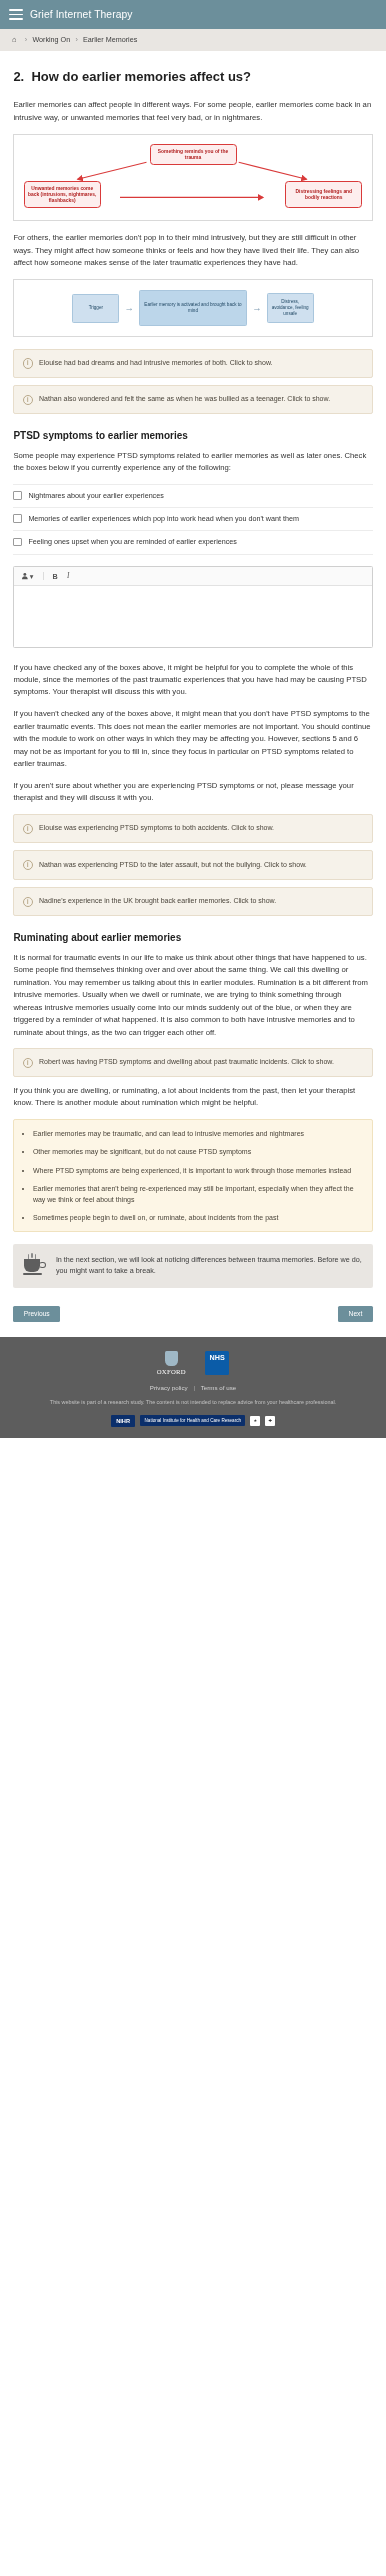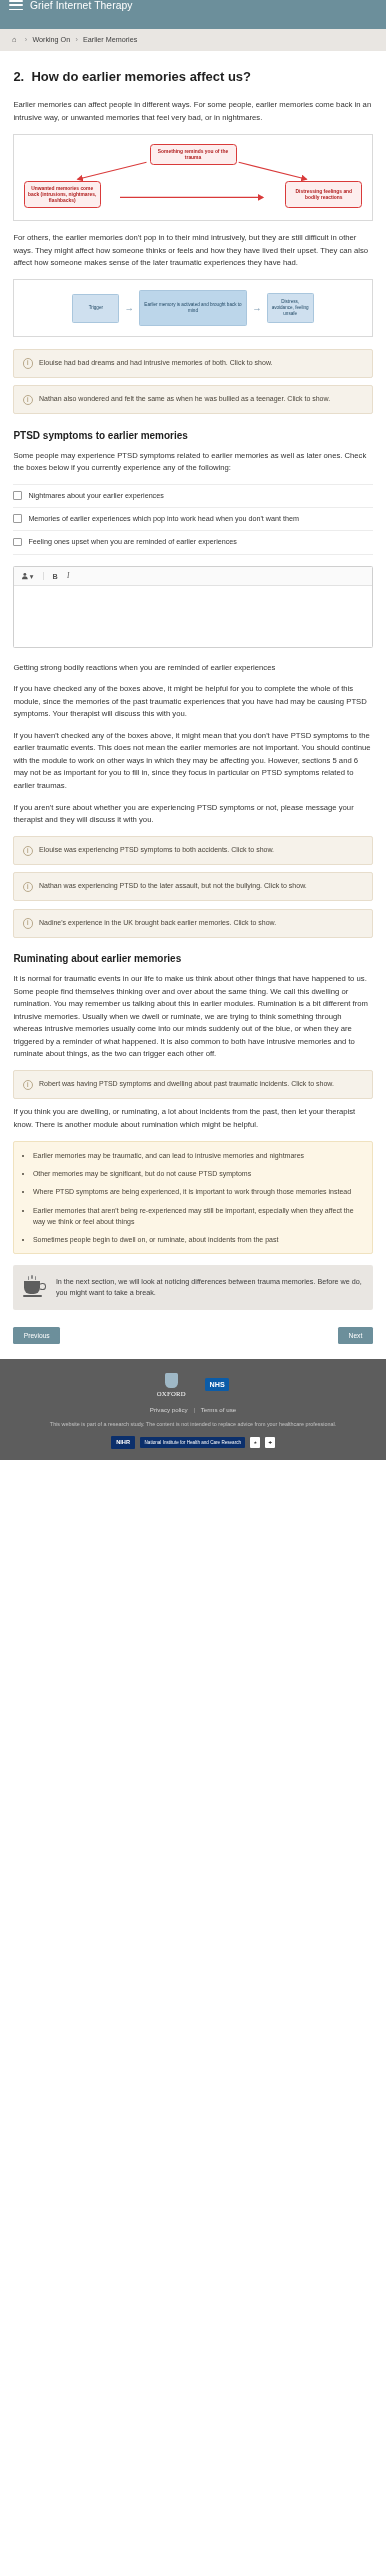--- a/index.html
+++ b/index.html
@@ -11,21 +11,21 @@
     color: #2b2b2b;
   }
   .app { width: 386px; position: relative; }
 
   
   .topbar {
     background: #6c8f9b;
     color: #ffffff;
     height: 29px;
     display: flex;
-    align-items: flex-start;
+    align-items: center;
     padding: 0 9.3px;
     gap: 7.2px;
   }
   .menu-icon {
     width: 13.4px; height: 10.3px;
     display: flex; flex-direction: column; justify-content: space-between;
     flex: 0 0 auto;
   }
   .menu-icon span { display:block; height:1.5px; background:#fff; border-radius:1px; }
   .topbar-title { font-size: 10.3px; font-weight: 400; letter-spacing: 0.1px; }
@@ -288,21 +288,21 @@
   }
 
   
   .footer {
     background: #5d5d5d;
     color: #e8e8e8;
     padding: 13.4px 10.3px 11.3px 10.3px;
     text-align: center;
   }
   .logos {
-    display:flex; align-items:center; justify-content:center; gap: 19px; margin-bottom: 9.3px;
+    display:flex; justify-content:center; gap: 19px; margin-bottom: 9.3px;
   }
   .logo-ox {
     color: #fff; font-family: "Liberation Serif", serif; font-size: 6.7px; letter-spacing:0.3px;
     display:flex; flex-direction:column; align-items:center; gap:1.5px;
   }
   .logo-crest {
     width: 13.4px; height: 15.5px; background: #9fb8c6; border-radius: 1.5px 1.5px 5.2px 5.2px;
   }
   .logo-nhs {
     background: #0b5ca8; color: #fff; font-weight: 700; font-size: 7.2px;
@@ -365,21 +365,21 @@
         <path d="M424 48 L552 78" stroke="#d93a3a" stroke-width="2" fill="none" marker-end="url(#ah)"></path>
         <path d="M200 110 L470 110" stroke="#d93a3a" stroke-width="2" fill="none" marker-end="url(#ah)"></path>
         <defs>
           <marker id="ah" markerWidth="7" markerHeight="7" refX="5" refY="3" orient="auto">
             <path d="M0,0 L6,3 L0,6 z" fill="#d93a3a"></path>
           </marker>
         </defs>
       </svg>
     </div>
 
-    <p class="body">For others, the earlier memories don't pop in to their mind intrusively, but they are still difficult in other ways. They might affect how someone thinks or feels and how they have lived their upset. They can also affect how someone makes sense of the later traumatic experiences they have had.</p>
+    <p class="body">For others, the earlier memories don't pop in to their mind intrusively, but they are still difficult in other ways. They might affect how someone thinks or feels and how they have lived their life. They can also affect how someone makes sense of the later traumatic experiences they have had.</p>
 
     <div class="diagram2">
       <div class="d2-box small">Trigger</div>
       <span class="d2-arrow">→</span>
       <div class="d2-box mid">Earlier memory is activated and brought back to mind</div>
       <span class="d2-arrow">→</span>
       <div class="d2-box small">Distress, avoidance, feeling unsafe</div>
     </div>
 
     <div class="note">
@@ -420,21 +420,20 @@
             </svg>
           <span>▾</span>
         </span>
         <span class="tb-sep"></span>
         <span class="tb-btn bold">B</span>
         <span class="tb-btn italic">I</span>
       </div>
       <div class="editor-area"></div>
     </div>
 
-    <p class="body">Getting strong bodily reactions when you are reminded of earlier experiences</p>
     <p class="body">If you have checked any of the boxes above, it might be helpful for you to complete the whole of this module, since the memories of the past traumatic experiences that you have had may be causing PTSD symptoms. Your therapist will discuss this with you.</p>
     <p class="body">If you haven't checked any of the boxes above, it might mean that you don't have PTSD symptoms to the earlier traumatic events. This does not mean the earlier memories are not important. You should continue with the module to work on other ways in which they may be affecting you. However, sections 5 and 6 may not be as important for you to fill in, since they focus in particular on PTSD symptoms related to earlier traumas.</p>
     <p class="body">If you aren't sure about whether you are experiencing PTSD symptoms or not, please message your therapist and they will discuss it with you.</p>
 
     <div class="note">
       <span class="ico">i</span>
       <span>Elouise was experiencing PTSD symptoms to both accidents. Click to show.</span>
     </div>
     <div class="note">
       <span class="ico">i</span>

